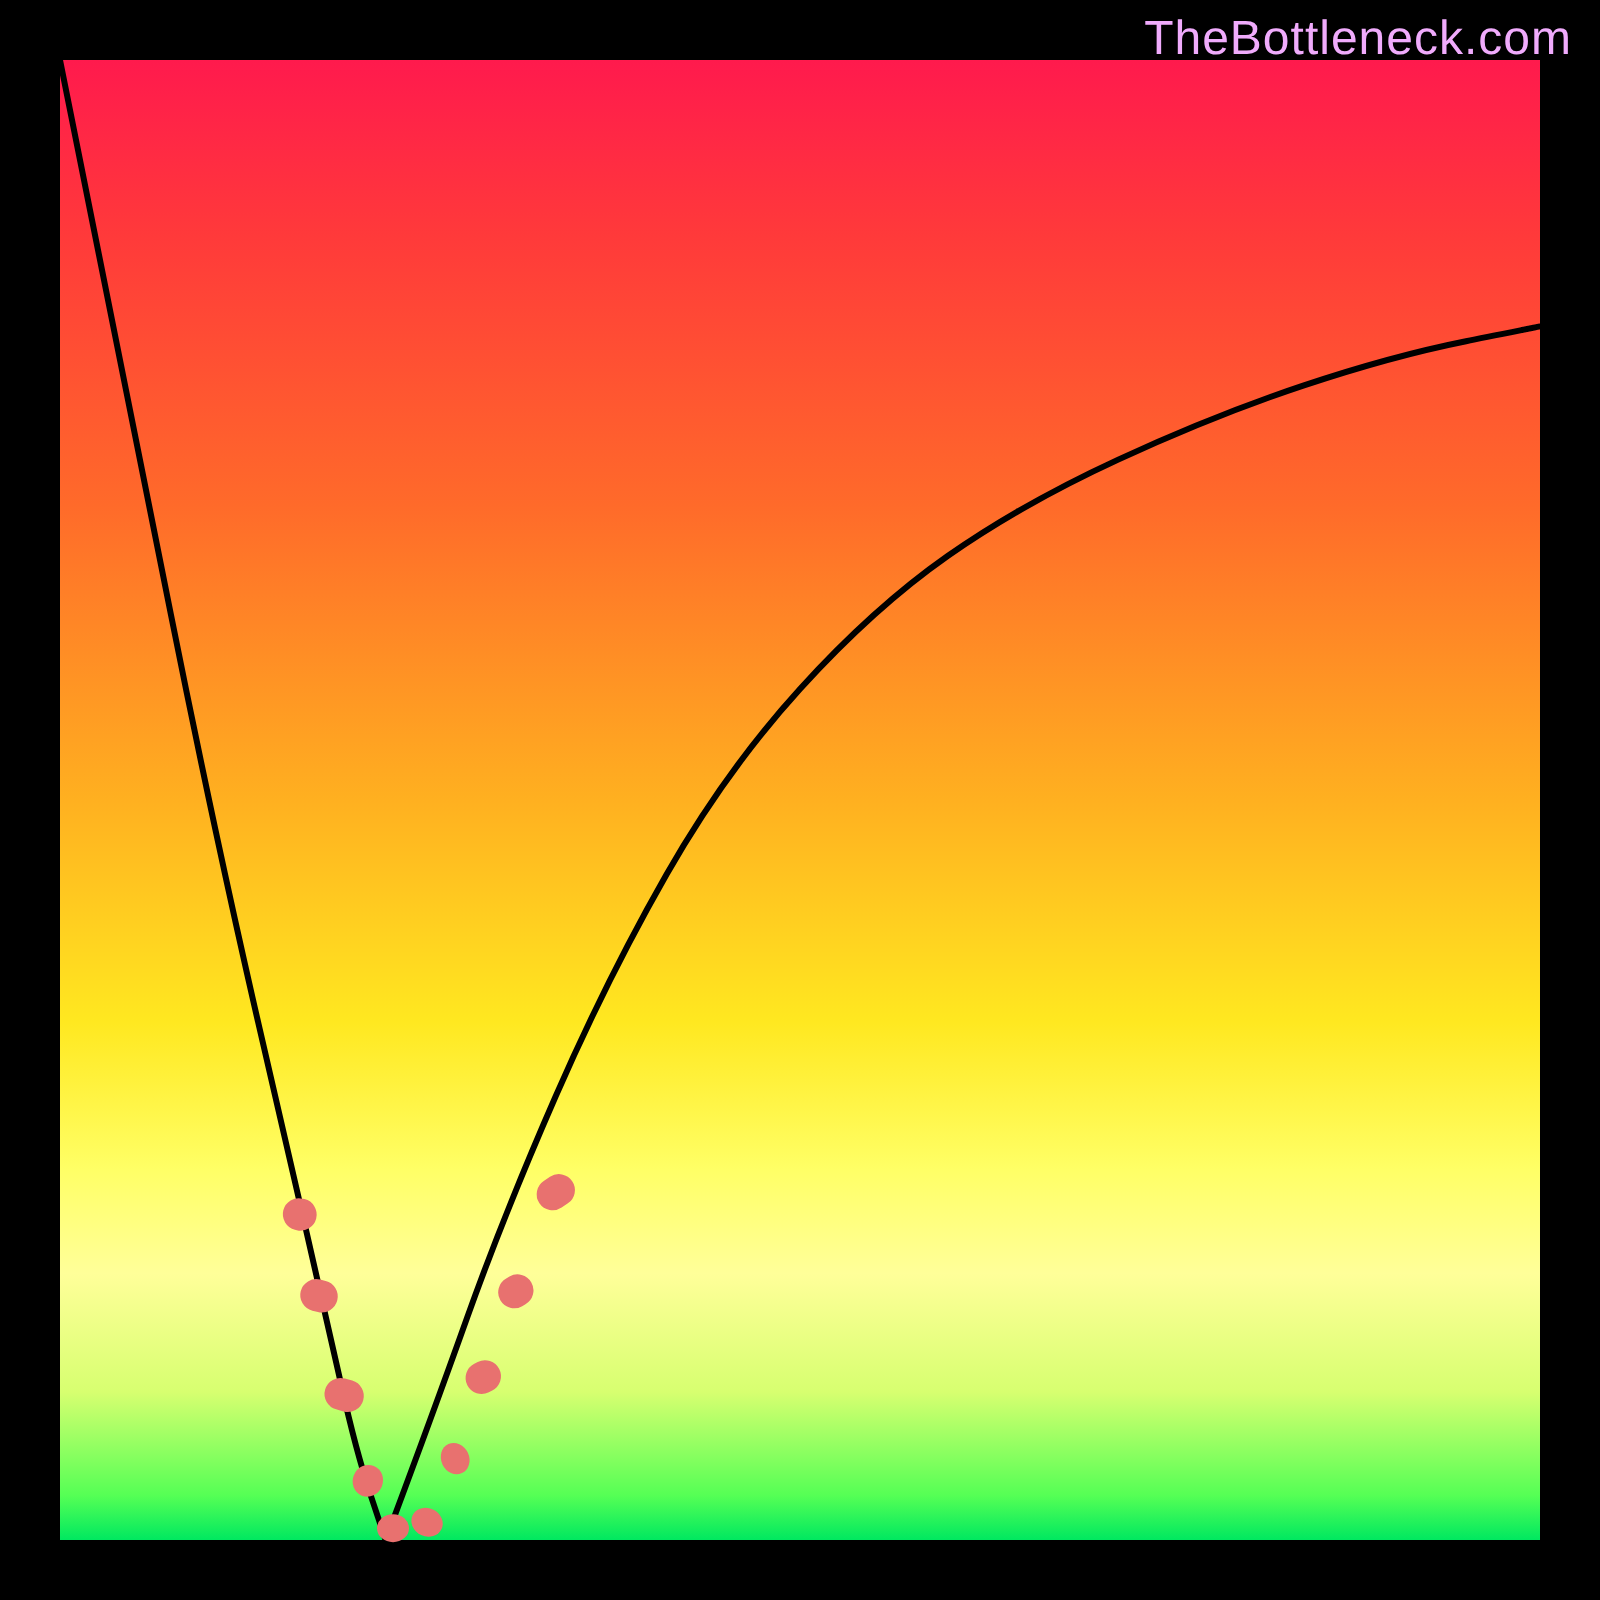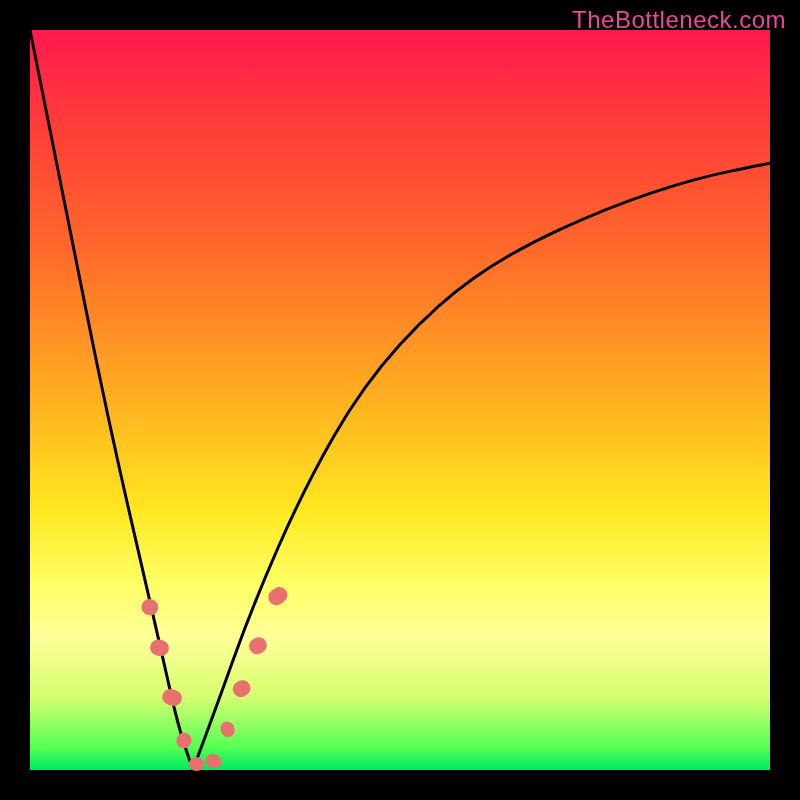--- a/index.html
+++ b/index.html
@@ -35,21 +35,21 @@
       #ffff99 82%,
       #d7ff70 90%,
       #55ff55 97%,
       #00e860 100%
     );
   }
   .watermark {
     position: absolute;
     top: 6px;
     right: 14px;
-    color: #ec4899;
+    color: #f0abfc;
     font-size: 24px;
     font-weight: 500;
     letter-spacing: 0.5px;
     user-select: none;
   }
   svg.curves {
     position: absolute;
     left: 0;
     top: 0;
     width: 740px;

